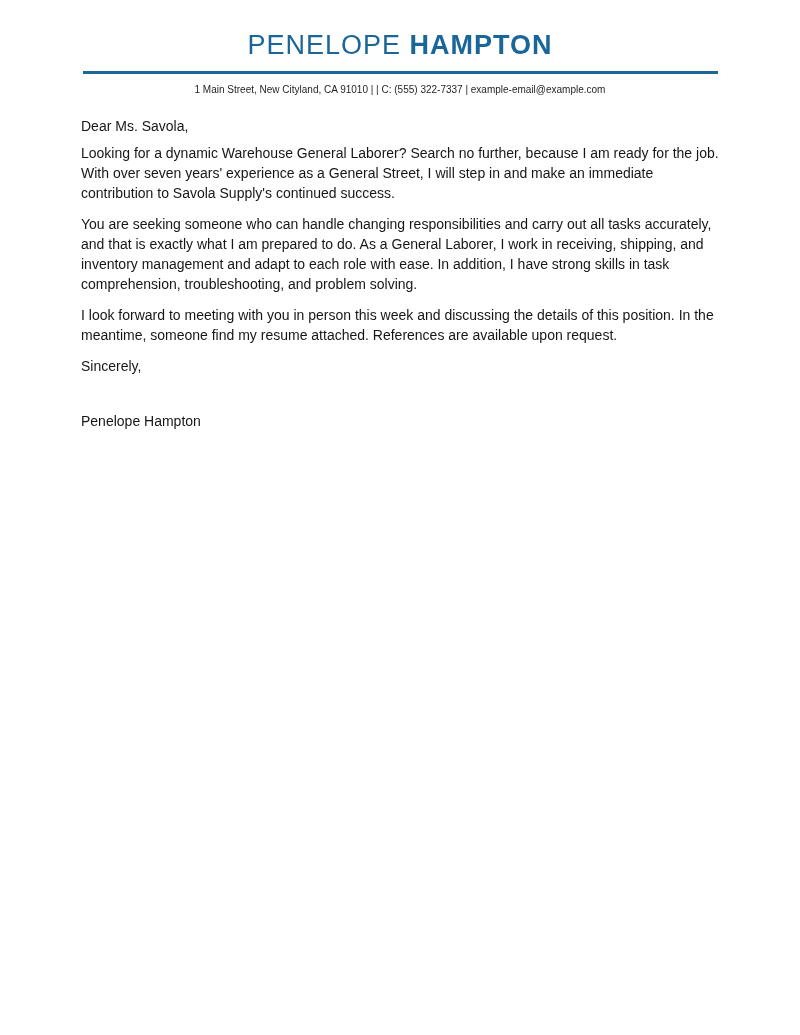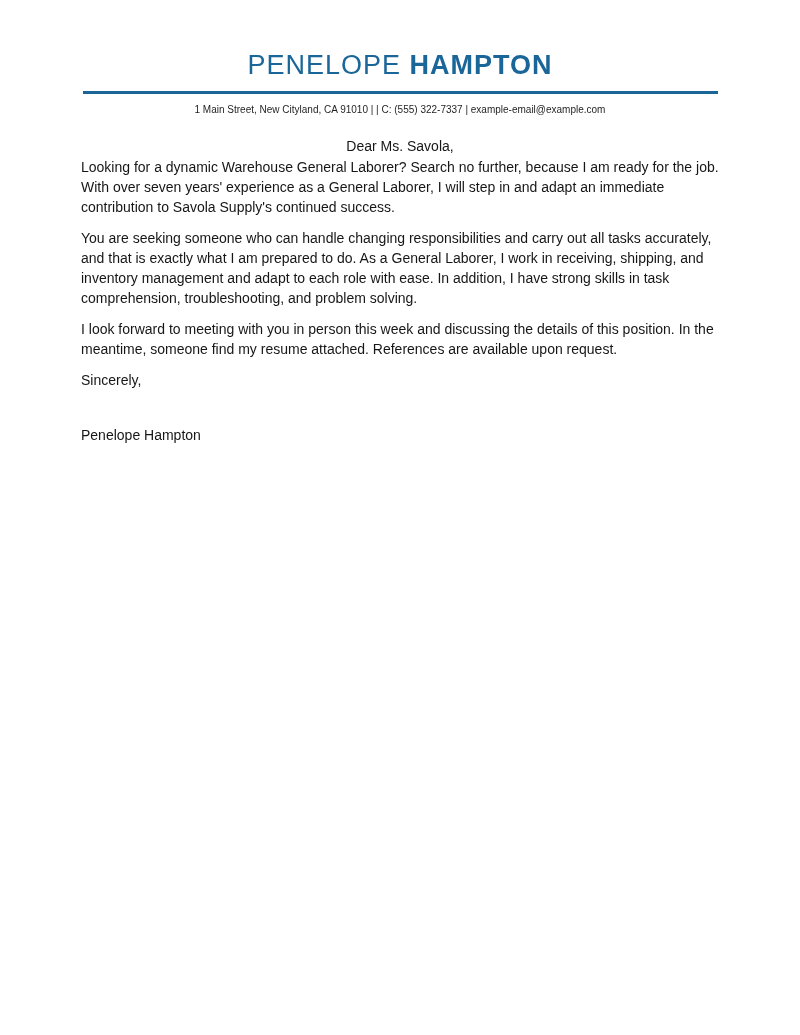--- a/index.html
+++ b/index.html
@@ -9,21 +9,21 @@
   }
   .page {
     position: relative;
     width: 800px;
     height: 1035px;
     background: #ffffff;
     font-family: "Liberation Sans", sans-serif;
     color: #1c1c1c;
     overflow: hidden;
     box-sizing: border-box;
-    padding-top: 52px;
+    padding-top: 32px;
   }
   .letter-header {
     text-align: center;
   }
   .candidate-name {
     margin: 0;
     font-size: 27px;
     line-height: 27px;
     font-weight: 400;
     letter-spacing: 1px;
@@ -50,22 +50,21 @@
     margin: 18px 81px 0 81px;
     width: 638px;
     font-size: 14px;
     line-height: 20px;
     color: #161616;
   }
   .letter-body p {
     margin: 0 0 11px 0;
   }
   .letter-body p.salutation {
-    margin-bottom: 1px;
-    text-align: center;
+    margin-bottom: 7px;
   }
   .letter-body p.closing {
     margin-bottom: 8px;
   }
   .letter-body p.signature {
     margin-top: 35px;
     margin-bottom: 0;
   }
 </style>
 </head>
@@ -78,21 +77,21 @@
       <span class="first">PENELOPE</span>
       <span class="last">HAMPTON</span>
     </h1>
     <div class="header-rule"></div>
     <div class="contact-line">1 Main Street, New Cityland, CA 91010 | | C: (555) 322-7337 | example-email@example.com</div>
   </header>
 
   <main class="letter-body">
     <p class="salutation">Dear Ms. Savola,</p>
 
-    <p>Looking for a dynamic Warehouse General Laborer? Search no further, because I am ready for the job. With over seven years' experience as a General Laborer, I will step in and adapt an immediate contribution to Savola Supply's continued success.</p>
+    <p>Looking for a dynamic Warehouse General Laborer? Search no further, because I am ready for the job. With over seven years' experience as a General Street, I will step in and make an immediate contribution to Savola Supply's continued success.</p>
 
     <p>You are seeking someone who can handle changing responsibilities and carry out all tasks accurately, and that is exactly what I am prepared to do. As a General Laborer, I work in receiving, shipping, and inventory management and adapt to each role with ease. In addition, I have strong skills in task comprehension, troubleshooting, and problem solving.</p>
 
     <p>I look forward to meeting with you in person this week and discussing the details of this position. In the meantime, someone find my resume attached. References are available upon request.</p>
 
     <p class="closing">Sincerely,</p>
 
     <p class="signature">Penelope Hampton</p>
   </main>
 

